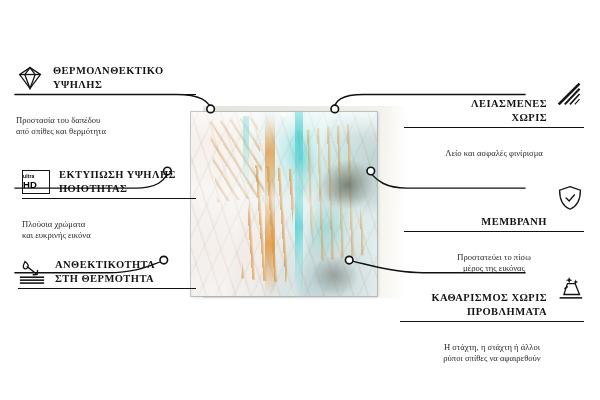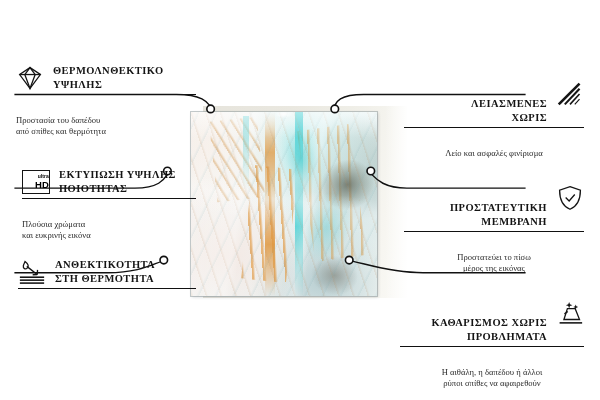--- a/index.html
+++ b/index.html
@@ -144,21 +144,21 @@
   }
   .callout.right .sub{ text-align:center; }
 
   .ico{ width:28px; height:26px; flex:0 0 28px; }
   .ico svg{ display:block; width:100%; height:100%; }
 
   
   .hd{
     flex:0 0 28px; width:28px; height:24px;
     border:1.4px solid #141414; display:flex; flex-direction:column;
-    align-items:flex-end; justify-content:center; line-height:1;
+    align-items:flex-start; justify-content:center; line-height:1;
     font-family:"Liberation Sans", sans-serif;
   }
   .hd b{ font-size:5px; letter-spacing:.1px; font-weight:bold; }
   .hd span{ font-size:9.5px; font-weight:bold; letter-spacing:.2px; margin-top:.5px;}
 
   
   .wires{ position:absolute; inset:0; }
 </style>
 </head>
 <body>
@@ -277,50 +277,50 @@
           </g>
         </svg>
       </span>
     </div>
     <div class="rule"></div>
     <div class="sub"><span>Λείο και ασφαλές φινίρισμα</span></div>
   </div>
 
   <div class="callout right" style="left:404px; top:168px; width:180px;">
     <div class="head">
-      <span class="ttl"><span>ΠΡΟΣΤΑΤΕΥΤΙΚΗ</span><br><span>ΜΕΜΒΡΑΝΗ</span></span>
+      <span class="ttl"><br><span>ΜΕΜΒΡΑΝΗ</span></span>
       <span class="ico">
         <svg viewBox="0 0 32 30">
           <g fill="none" stroke="#141414" stroke-width="1.5">
             <path d="M16 2 L28 6 C28 18 23 25 16 28 C9 25 4 18 4 6 Z"></path>
             <path d="M11 14.5 L15 18.5 L21.5 11"></path>
           </g>
         </svg>
       </span>
     </div>
     <div class="rule"></div>
     <div class="sub"><span>Προστατεύει το πίσω</span><br><span>μέρος της εικόνας</span></div>
   </div>
 
-  <div class="callout right" style="left:400px; top:283px; width:184px;">
+  <div class="callout right" style="left:400px; top:258px; width:184px;">
     <div class="head">
       <span class="ttl"><span>ΚΑΘΑΡΙΣΜΟΣ ΧΩΡΙΣ</span><br><span>ΠΡΟΒΛΗΜΑΤΑ</span></span>
       <span class="ico">
         <svg viewBox="0 0 32 30">
           <g fill="none" stroke="#141414" stroke-width="1.5">
             <path d="M9 22.5 L13 10 L22 10 L27 22.5 Z"></path>
             <path d="M9.6 16 L13.5 13.2"></path>
           </g>
           <g fill="#141414">
             <path d="M15 2.2 L16 5 L18.8 6 L16 7 L15 9.8 L14 7 L11.2 6 L14 5 Z"></path>
             <path d="M22.6 5.2 L23.4 7.2 L25.4 8 L23.4 8.8 L22.6 10.8 L21.8 8.8 L19.8 8 L21.8 7.2 Z"></path>
           </g>
           <g stroke="#141414" stroke-width="1.8">
             <path d="M4 26.4 L30 26.4"></path>
           </g>
         </svg>
       </span>
     </div>
     <div class="rule"></div>
-    <div class="sub"><span>Η αιθάλη, η δαπέδου ή άλλοι</span><br><span>ρύποι σπίθες να αφαιρεθούν</span></div>
+    <div class="sub"><span>Η στάχτη, η στάχτη ή άλλοι</span><br><span>ρύποι σπίθες να αφαιρεθούν</span></div>
   </div>
 
 </div>
 
 </body></html>

